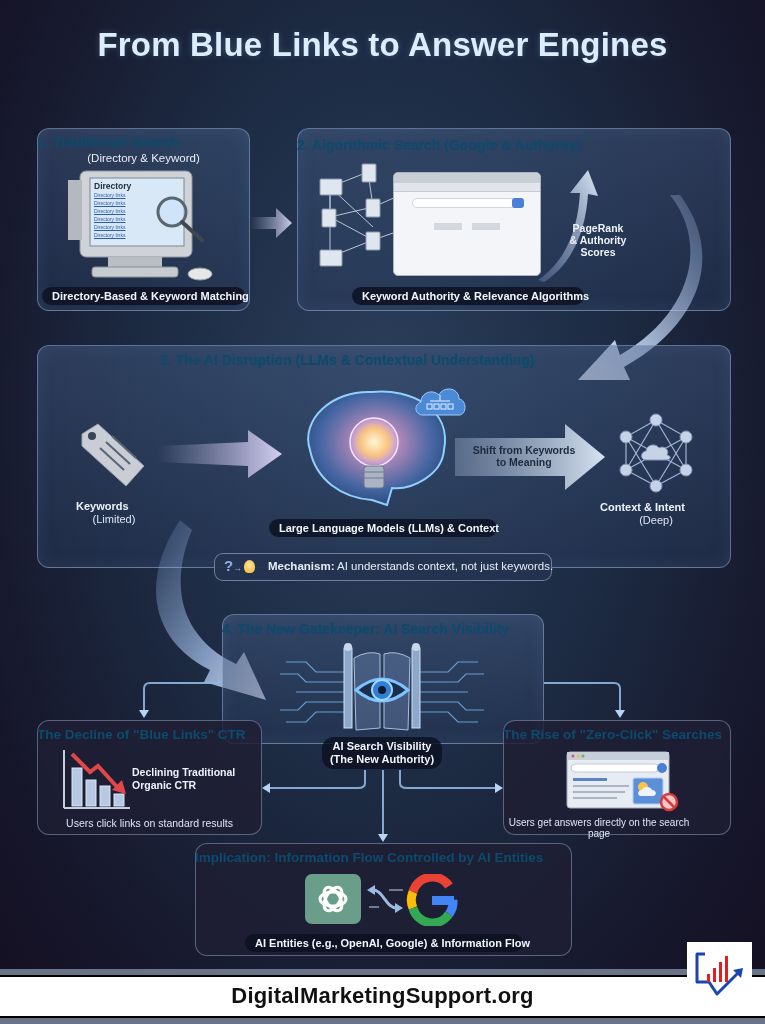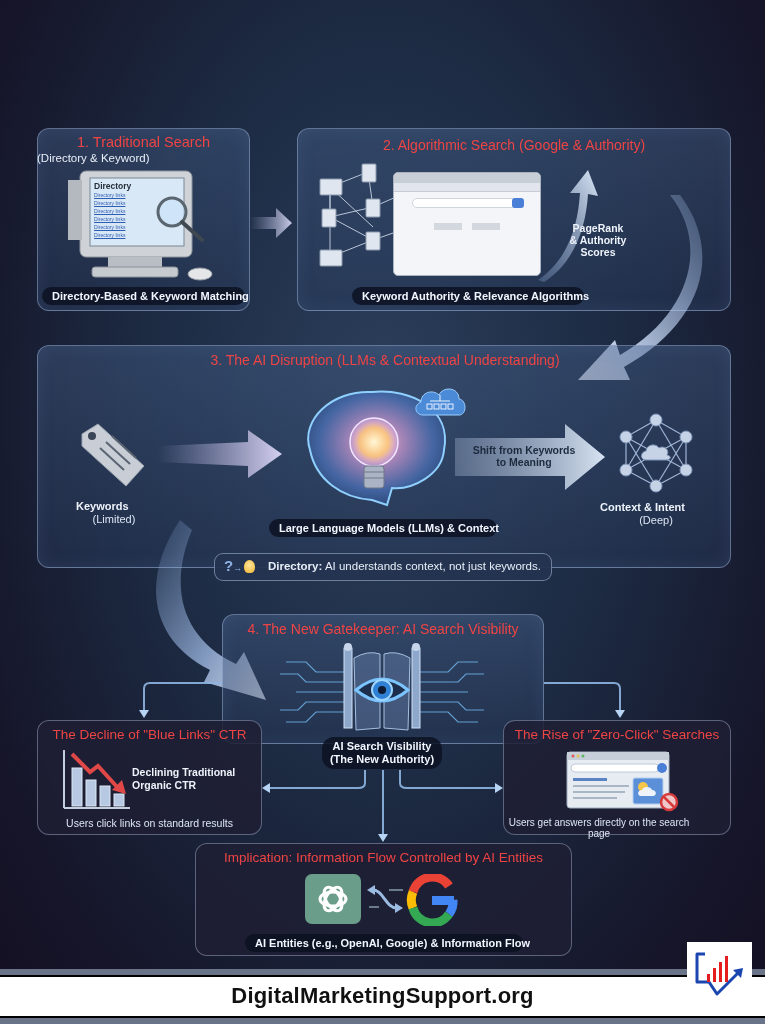--- a/index.html
+++ b/index.html
@@ -20,39 +20,40 @@
     border: 1.5px solid rgba(170,195,230,0.45);
     border-radius: 12px;
     background: linear-gradient(180deg, rgba(70,95,135,0.45), rgba(40,58,90,0.45));
     box-shadow: inset 0 0 18px rgba(120,160,220,0.12);
   }
   .panel-dark {
     border: 1.5px solid rgba(170,185,215,0.45);
     border-radius: 12px;
     background: rgba(30,30,52,0.85);
   }
-  .ptitle { font-weight: normal; color: #ef4444; text-align: center; white-space: nowrap; }
+  .ptitle { font-weight: bold; color: #0c4a6e; white-space: nowrap; }
   .pill {
     background: rgba(12,18,34,0.85); border-radius: 12px;
     font-weight: bold; font-size: 11.5px; color: #f2f6ff; text-align: center;
     padding: 3px 10px; white-space: nowrap;
   }
   .small { font-size: 11px; color: #dde6f4; text-align: center; }
   .bold-small { font-size: 12px; font-weight: bold; color: #eef3fb; text-align: left; }
   svg { display: block; }
 </style>
 </head>
 <body>
 
 <div class="abs title">
+  <div>From Blue Links to Answer Engines</div>
 </div>
 
 <div class="abs panel" style="left:37px; top:128px; width:213px; height:183px;"></div>
 <div class="abs ptitle" style="left:37px; top:134px; width:213px; font-size:14.5px;">1. Traditional Search</div>
-<div class="abs" style="left:37px; top:152px; width:213px; font-size:11.5px; color:#e8eef8;">(Directory &amp; Keyword)</div>
+<div class="abs" style="left:37px; top:152px; width:213px; text-align:center; font-size:11.5px; color:#e8eef8;">(Directory &amp; Keyword)</div>
 
 <div class="abs" style="left:68px; top:168px; width:150px; height:118px;">
   <svg width="150" height="118" viewBox="0 0 150 118">
     <rect x="12" y="3" width="112" height="86" rx="6" fill="#cfd3d8" stroke="#8f959c"></rect>
     <rect x="0" y="12" width="14" height="60" fill="#b4b9bf"></rect>
     <rect x="22" y="10" width="94" height="68" fill="#d9e8f6" stroke="#7a8794"></rect>
     <rect x="40" y="89" width="54" height="10" fill="#b9bec4"></rect>
     <rect x="24" y="99" width="86" height="10" rx="3" fill="#c6cbd0" stroke="#8a9096"></rect>
     <ellipse cx="132" cy="106" rx="12" ry="6" fill="#e4e6e8" stroke="#9aa0a6"></ellipse>
     <circle cx="104" cy="44" r="14" fill="rgba(200,225,250,0.6)" stroke="#59656f" stroke-width="3"></circle>
@@ -260,21 +261,21 @@
   </svg>
 </div>
 <div class="abs bold-small" style="left:600px; top:501px; width:112px; font-size:11px;">Context &amp; Intent</div>
 <div class="abs small" style="left:600px; top:514px; width:112px;">(Deep)</div>
 
 <div class="abs" style="left:214px; top:553px; width:338px; height:28px; border:1.5px solid rgba(170,190,220,0.55); border-radius:9px; background:rgba(36,52,80,0.95);"></div>
 <div class="abs" style="left:224px; top:557px; font-size:15px; font-weight:bold; color:#8fb2e6;">
   <span>?</span><span style="font-size:9px;">→</span><span style="display:inline-block; width:11px; height:13px; background:radial-gradient(circle at 50% 40%, #ffe59a, #f3b630); border-radius:50% 50% 40% 40%; vertical-align:-2px; margin-left:2px;"></span>
 </div>
 <div class="abs" style="left:268px; top:560px; font-size:11.5px; color:#e6edf7; white-space:nowrap;">
-  <b>Directory:</b>
+  <b>Mechanism:</b>
   <span>AI understands context, not just keywords.</span>
 </div>
 
 <div class="abs" style="left:140px; top:520px;">
   <svg width="140" height="190" viewBox="0 0 140 190">
     <defs>
         <linearGradient id="gs2" x1="0" y1="0" x2="1" y2="1">
           <stop offset="0" stop-color="#8fb0e0" stop-opacity="0.1"></stop>
           <stop offset="0.6" stop-color="#a9c4ef" stop-opacity="0.8"></stop>
           <stop offset="1" stop-color="#eef2ff"></stop>

